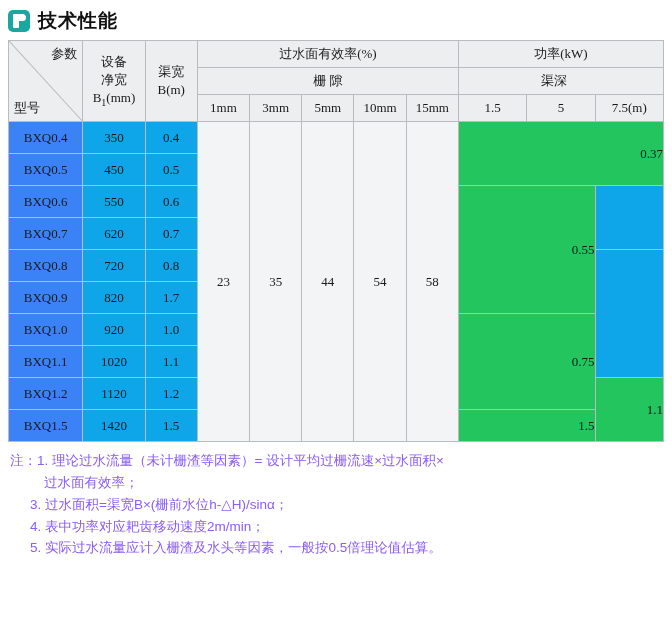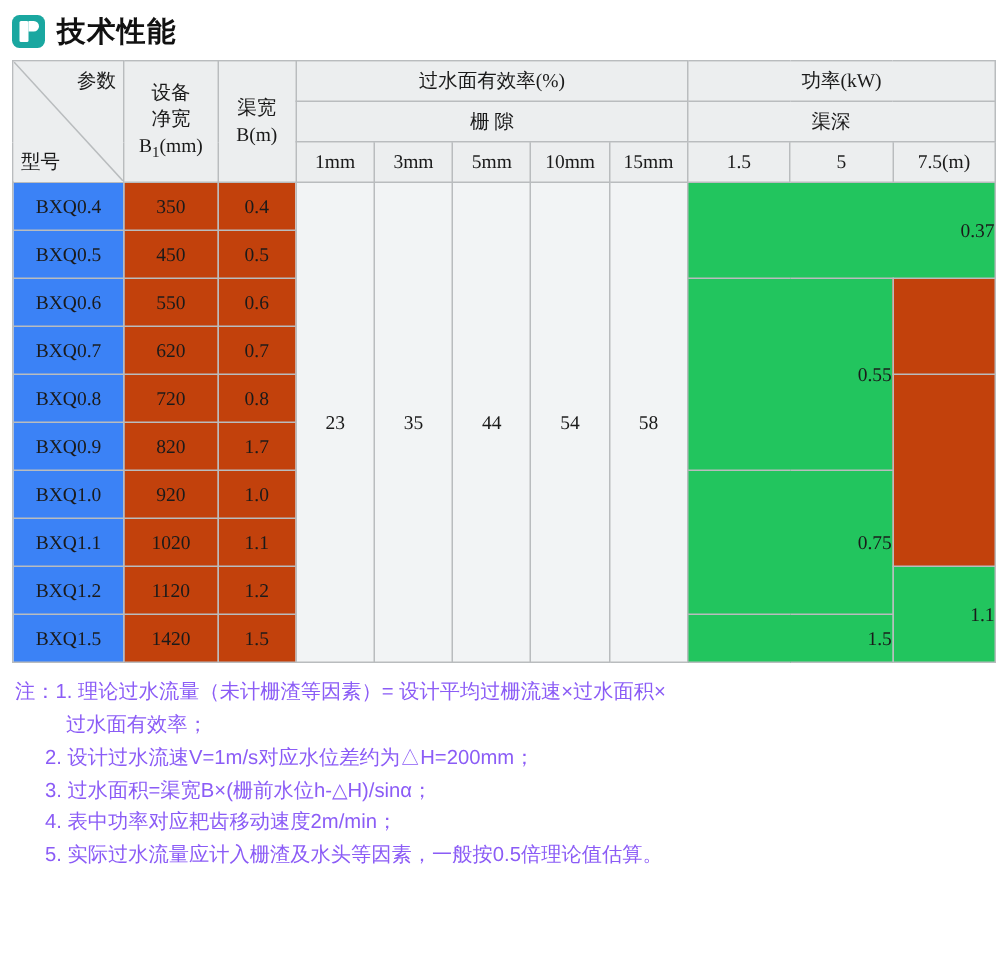--- a/index.html
+++ b/index.html
@@ -118,21 +118,21 @@
   .sub1 { font-size: 10px; vertical-align: sub; }
 
   .midlabel {
     font-size: 13px;
     line-height: 1.35;
   }
 
   
   tbody td {
     height: 31px;
-    background: #c2410c;
+    background: #0ea5e9;
     font-size: 13px;
   }
   tbody td.model {
     background: #3b82f6;
     text-align: center;
   }
   tbody td.eff {
     background: #f2f4f5;
   }
   tbody td.pw {
@@ -304,19 +304,18 @@
           <td>1.5</td>
           <td class="pw" colspan="2">1.5</td>
         </tr>
       </tbody>
     </table>
   </div>
 
   <div class="notes">
     <div class="n-row"><span>注：</span><span>1. 理论过水流量（未计栅渣等因素）= 设计平均过栅流速×过水面积×</span></div>
     <div class="n-row indent"><span>过水面有效率；</span></div>
-    <div class="n-row indent2"><span>2. 设计过水流速V=1m/s对应水位差约为△H=200mm；</span></div>
     <div class="n-row indent2"><span>3. 过水面积=渠宽B×(栅前水位h-△H)/sinα；</span></div>
     <div class="n-row indent2"><span>4. 表中功率对应耙齿移动速度2m/min；</span></div>
     <div class="n-row indent2"><span>5. 实际过水流量应计入栅渣及水头等因素，一般按0.5倍理论值估算。</span></div>
   </div>
 
 </div>
 
 </body></html>

